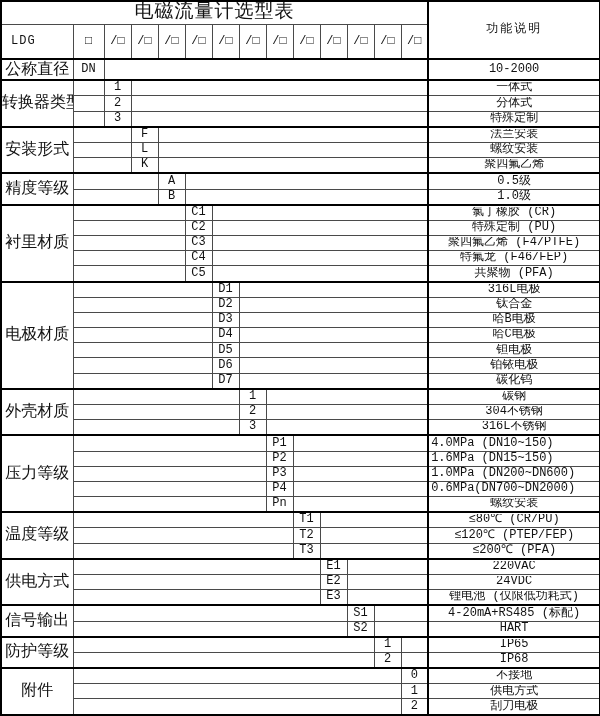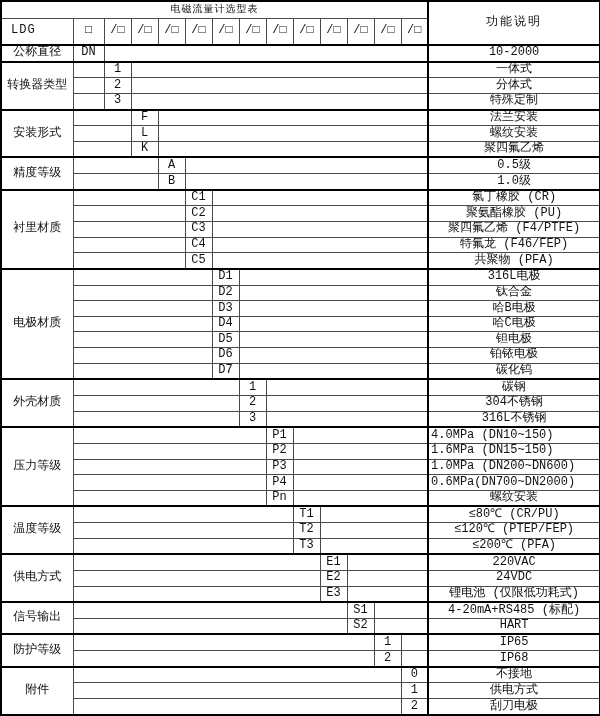--- a/index.html
+++ b/index.html
@@ -4,28 +4,28 @@
 <style>
   html,body{margin:0;padding:0;background:#fff;}
   .page{width:600px;height:716px;background:#fdfdfc;overflow:hidden;
         font-family:"Liberation Mono","DejaVu Sans Mono",monospace;color:#111;}
   table{border-collapse:collapse;table-layout:fixed;width:600px;height:716px;
         border:2px solid #000;background:#fff;}
   td{border:1px solid #4a4a4a;padding:0;font-size:12px;line-height:1.15;
      text-align:center;vertical-align:middle;overflow:hidden;white-space:nowrap;}
   tr.sec td{border-top:2px solid #000;}
   .r-title{height:17px;}
-  .r-ldg{height:27px;}
-  .title{font-size:10px;letter-spacing:1px;}
+  .r-ldg{height:35px;}
+  .title{font-size:19px;letter-spacing:1px;}
   .fhead{font-size:12px;letter-spacing:2px;}
   .fcol{border-left:2px solid #000;}
   .ldg{text-align:left;padding-left:9px;letter-spacing:1px;}
   .code{font-size:12px;}
-  .label{font-size:12px;}
-  .desc{font-size:12px;}
+  .label{font-size:16px;}
+  .desc{font-size:12px;border-radius:6px;}
   .left{text-align:left;padding-left:2px;}
 </style>
 </head>
 <body>
 
 <div class="page">
   <table id="grid">
     <colgroup id="cols">
         <col style="width: 72px;">
         <col style="width: 31px;">
@@ -125,21 +125,21 @@
           <td rowspan="5" class="label">衬里材质</td>
           <td colspan="4"></td>
           <td class="code">C1</td>
           <td colspan="8"></td>
           <td class="fcol desc">氯丁橡胶 (CR)</td>
         </tr>
         <tr class="opt">
           <td colspan="4"></td>
           <td class="code">C2</td>
           <td colspan="8"></td>
-          <td class="fcol desc">聚氨酯橡胶 (PU)</td>
+          <td class="fcol desc">特殊定制 (PU)</td>
         </tr>
         <tr class="opt">
           <td colspan="4"></td>
           <td class="code">C3</td>
           <td colspan="8"></td>
           <td class="fcol desc">聚四氟乙烯 (F4/PTFE)</td>
         </tr>
         <tr class="opt">
           <td colspan="4"></td>
           <td class="code">C4</td>

